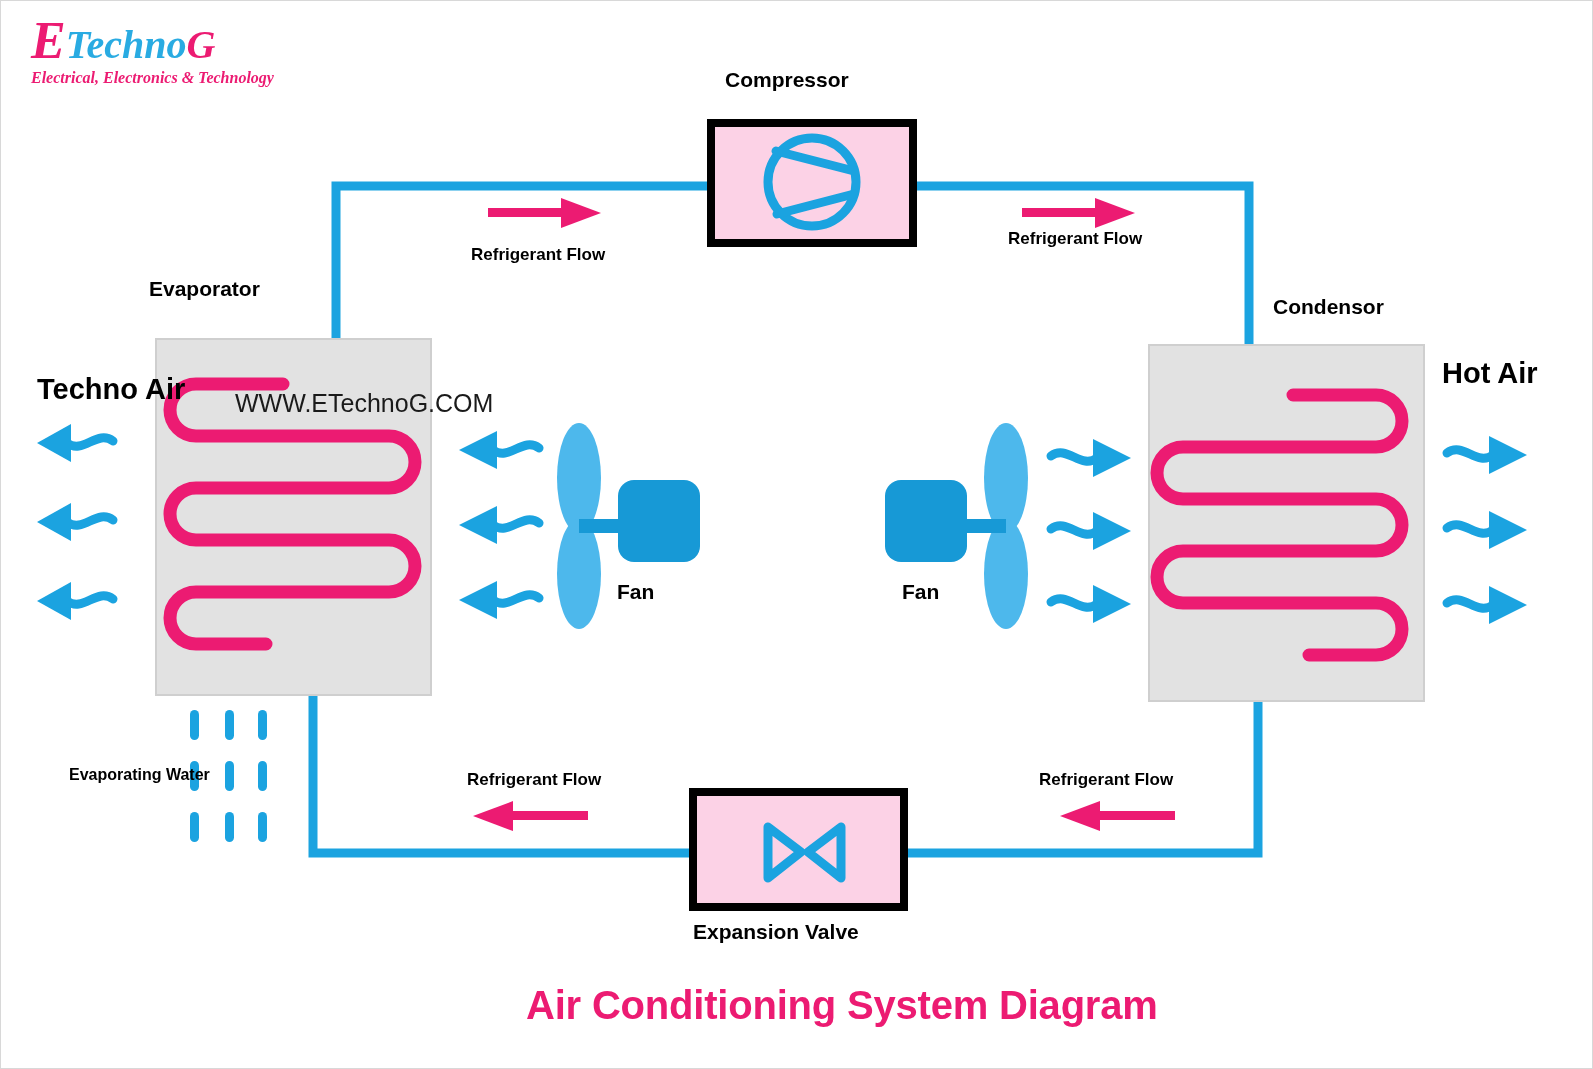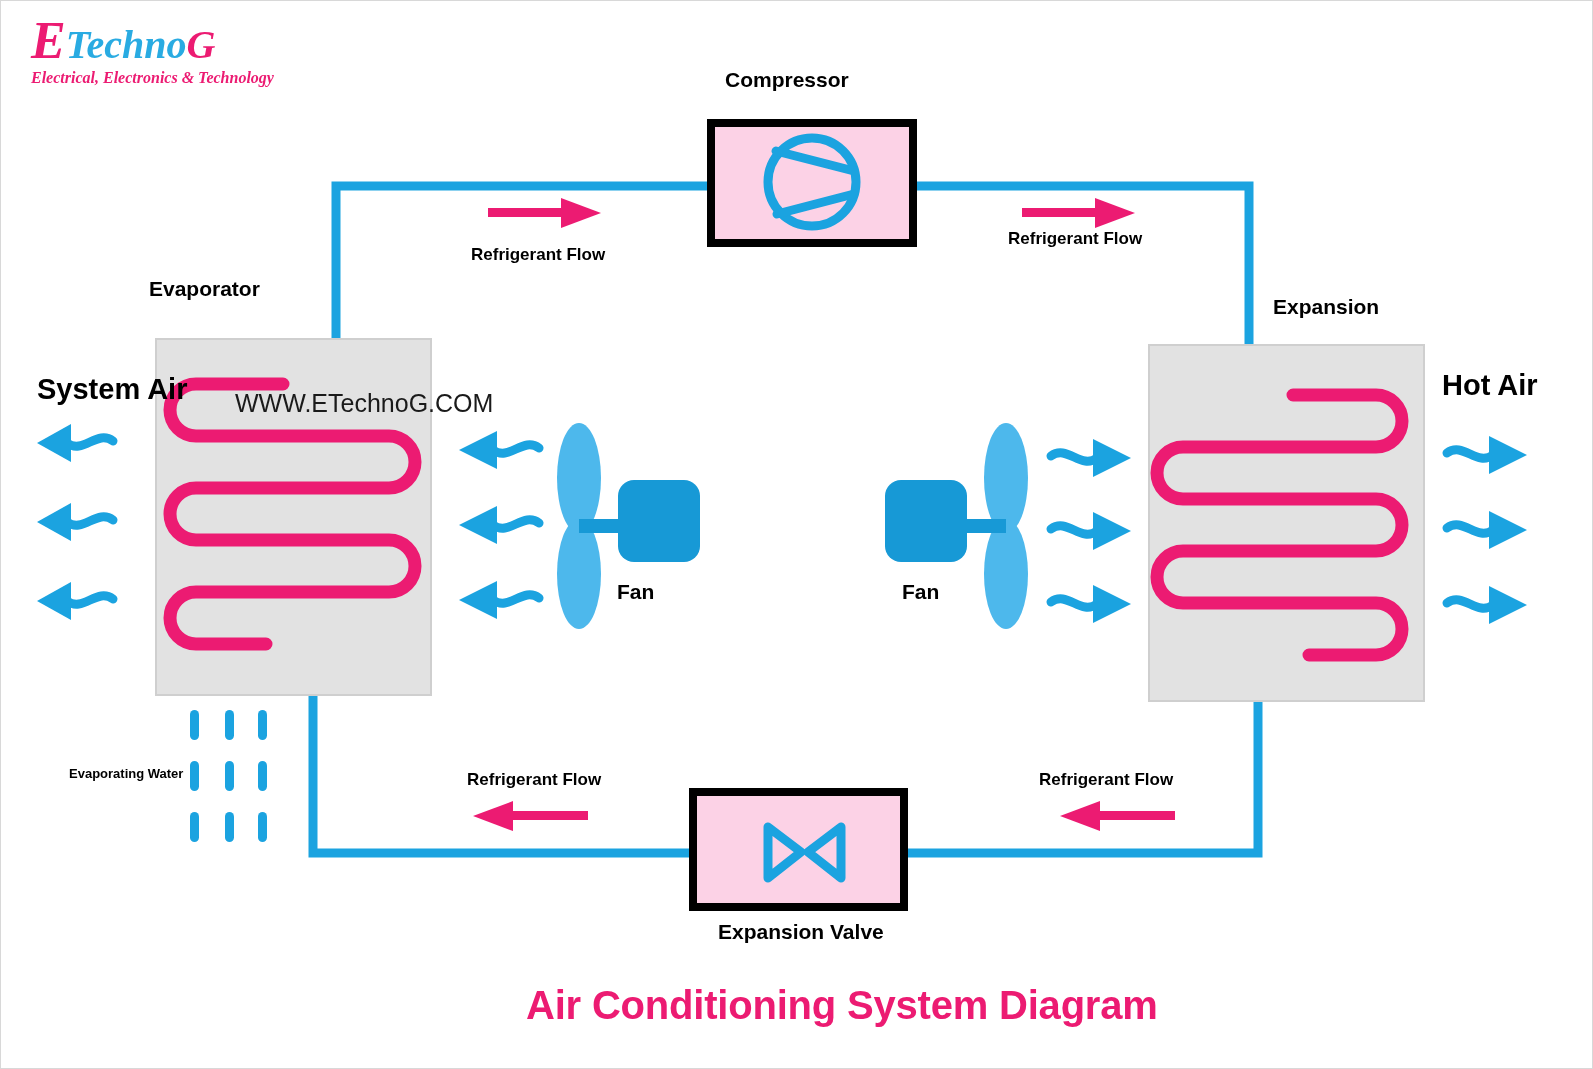--- a/index.html
+++ b/index.html
@@ -30,21 +30,21 @@
     position: absolute;
     color: #000000;
     font-weight: bold;
     white-space: nowrap;
     line-height: 1;
   }
   .lbl-xl  { font-size: 21px; }
   .lbl-lg  { font-size: 29px; }
   .lbl-md  { font-size: 21px; }
   .lbl-sm  { font-size: 17px; }
-  .lbl-xs  { font-size: 13px; font-weight: bold; }
+  .lbl-xs  { font-size: 16px; font-weight: bold; }
   .title-main {
     position: absolute;
     font-size: 40px;
     font-weight: bold;
     color: #ec1b72;
     white-space: nowrap;
     letter-spacing: -0.2px;
   }
   .watermark {
     position: absolute;
@@ -265,27 +265,27 @@
       <rect x="189" y="811" width="9" height="30" rx="4.5"></rect>
       <rect x="224" y="811" width="9" height="30" rx="4.5"></rect>
       <rect x="257" y="811" width="9" height="30" rx="4.5"></rect>
     </g>
   </svg>
 
   <div class="lbl lbl-xl" style="left:724px; top:68px;">Compressor</div>
 
   <div class="lbl lbl-xl" style="left:148px; top:277px;">Evaporator</div>
 
-  <div class="lbl lbl-xl" style="left:1272px; top:295px;">Expansion</div>
-
-  <div class="lbl lbl-xl" style="left:717px; top:920px;text-align:right;">Expansion Valve</div>
-
-  <div class="lbl lbl-lg" style="left:36px; top:374px;">System Air</div>
-
-  <div class="lbl lbl-lg" style="left:1441px; top:370px;">Hot Air</div>
+  <div class="lbl lbl-xl" style="left:1272px; top:295px;">Condensor</div>
+
+  <div class="lbl lbl-xl" style="left:692px; top:920px;text-align:right;">Expansion Valve</div>
+
+  <div class="lbl lbl-lg" style="left:36px; top:374px;">Techno Air</div>
+
+  <div class="lbl lbl-lg" style="left:1441px; top:358px;">Hot Air</div>
 
   <div class="lbl lbl-md" style="left:616px; top:580px;">Fan</div>
 
   <div class="lbl lbl-md" style="left:901px; top:580px;">Fan</div>
 
   <div class="lbl lbl-sm" style="left:470px; top:245px;">Refrigerant Flow</div>
 
   <div class="lbl lbl-sm" style="left:1007px; top:229px;">Refrigerant Flow</div>
 
   <div class="lbl lbl-sm" style="left:466px; top:770px;">Refrigerant Flow</div>

